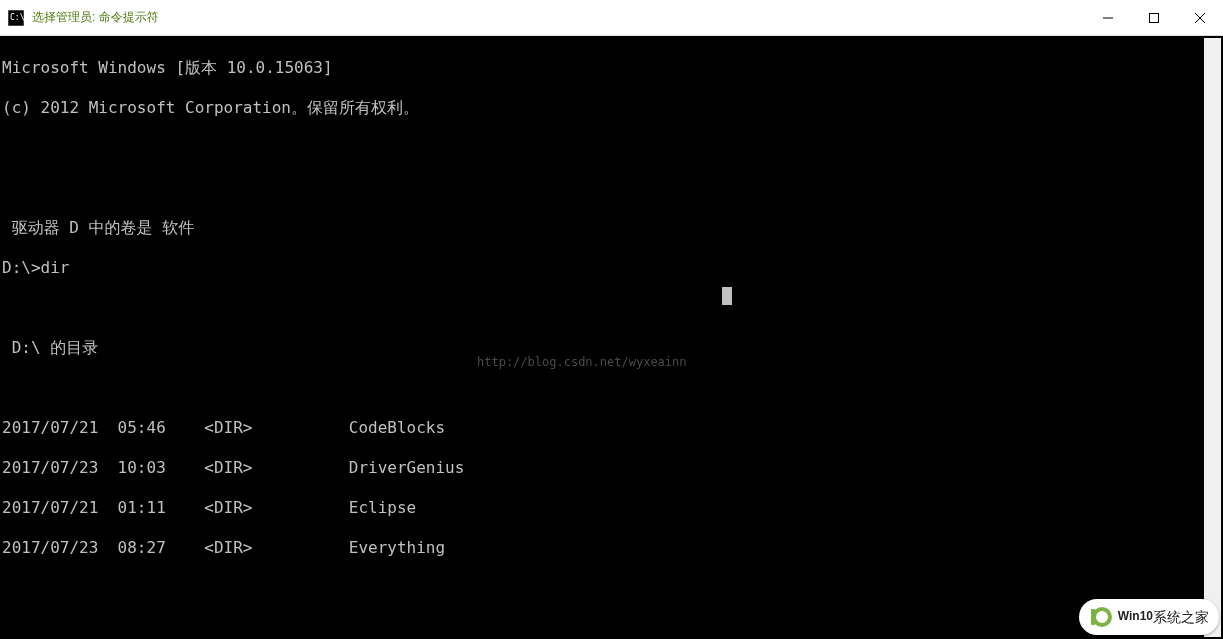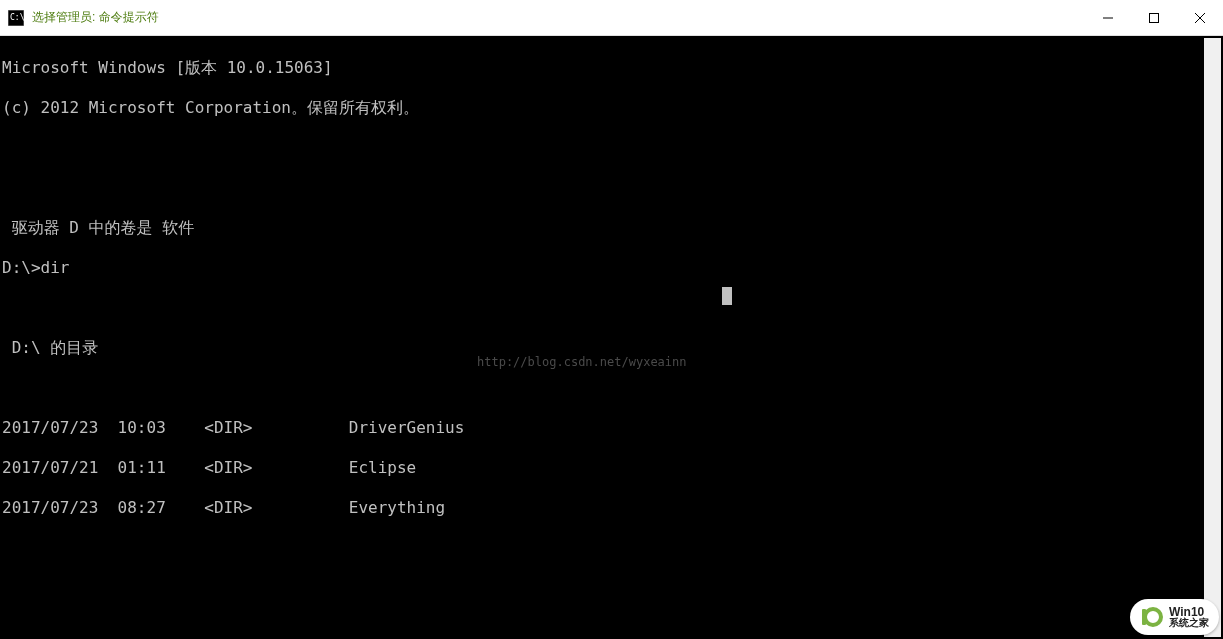--- a/index.html
+++ b/index.html
@@ -110,34 +110,33 @@
       height: 30px;
       border-radius: 50%;
       position: relative;
       margin-right: 6px;
       display: flex;
       align-items: center;
       justify-content: center;
     }
     .badge-text {
       display: flex;
-      flex-direction: column;
+      flex-direction: row;
       line-height: 1;
     }
     .badge-text-top {
       font-family: Arial, sans-serif;
       font-size: 12px;
       font-weight: bold;
       color: #222;
     }
     .badge-text-bot {
       font-family: "Microsoft YaHei", sans-serif;
-      font-size: 10px;
+      font-size: 14px;
       color: #222;
-      font-weight: bold;
     }
   </style>
 </head>
 <body>
 
 <div class="titlebar">
   <div class="titlebar-icon">
     <svg viewBox="0 0 16 16" width="16" height="16">
       <rect x="0" y="0" width="16" height="16" fill="#000" stroke="#888" stroke-width="1"></rect>
       <text x="2" y="10" font-size="8" fill="#fff" font-family="monospace">C:\</text>
@@ -168,20 +167,21 @@
   <div class="terminal-content">
 <div class="line">Microsoft Windows [版本 10.0.15063]</div>
 <div class="line">(c) 2012 Microsoft Corporation。保留所有权利。</div>
 <div class="line"></div>
 <div class="line"></div>
 <div class="line"> 驱动器 D 中的卷是 软件</div>
 <div class="line">D:\&gt;dir</div>
 <div class="line"></div>
 <div class="line"> D:\ 的目录</div>
 <div class="line"></div>
+<div class="line">2017/07/21  05:46    &lt;DIR&gt;          CodeBlocks</div>
 <div class="line">2017/07/23  10:03    &lt;DIR&gt;          DriverGenius</div>
 <div class="line">2017/07/21  01:11    &lt;DIR&gt;          Eclipse</div>
 <div class="line">2017/07/23  08:27    &lt;DIR&gt;          Everything</div>
 
 
 
 
 
 
 

